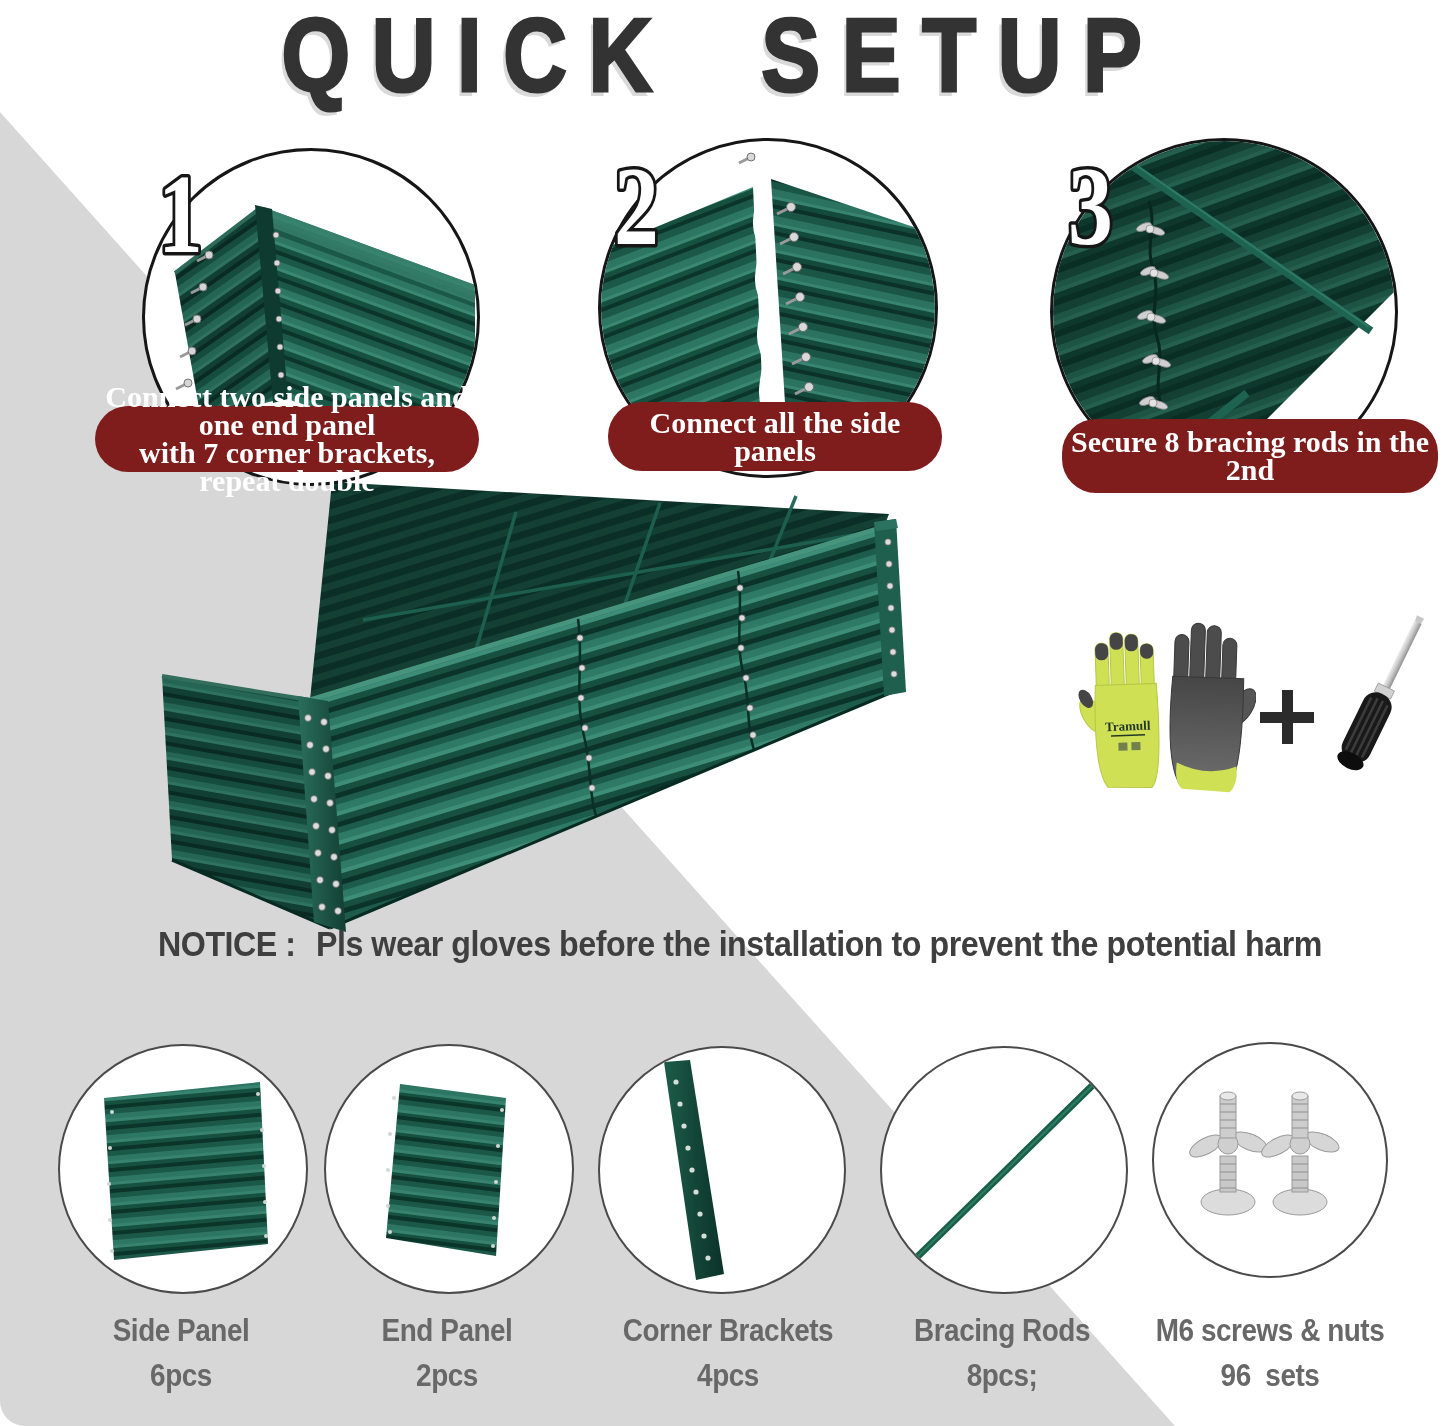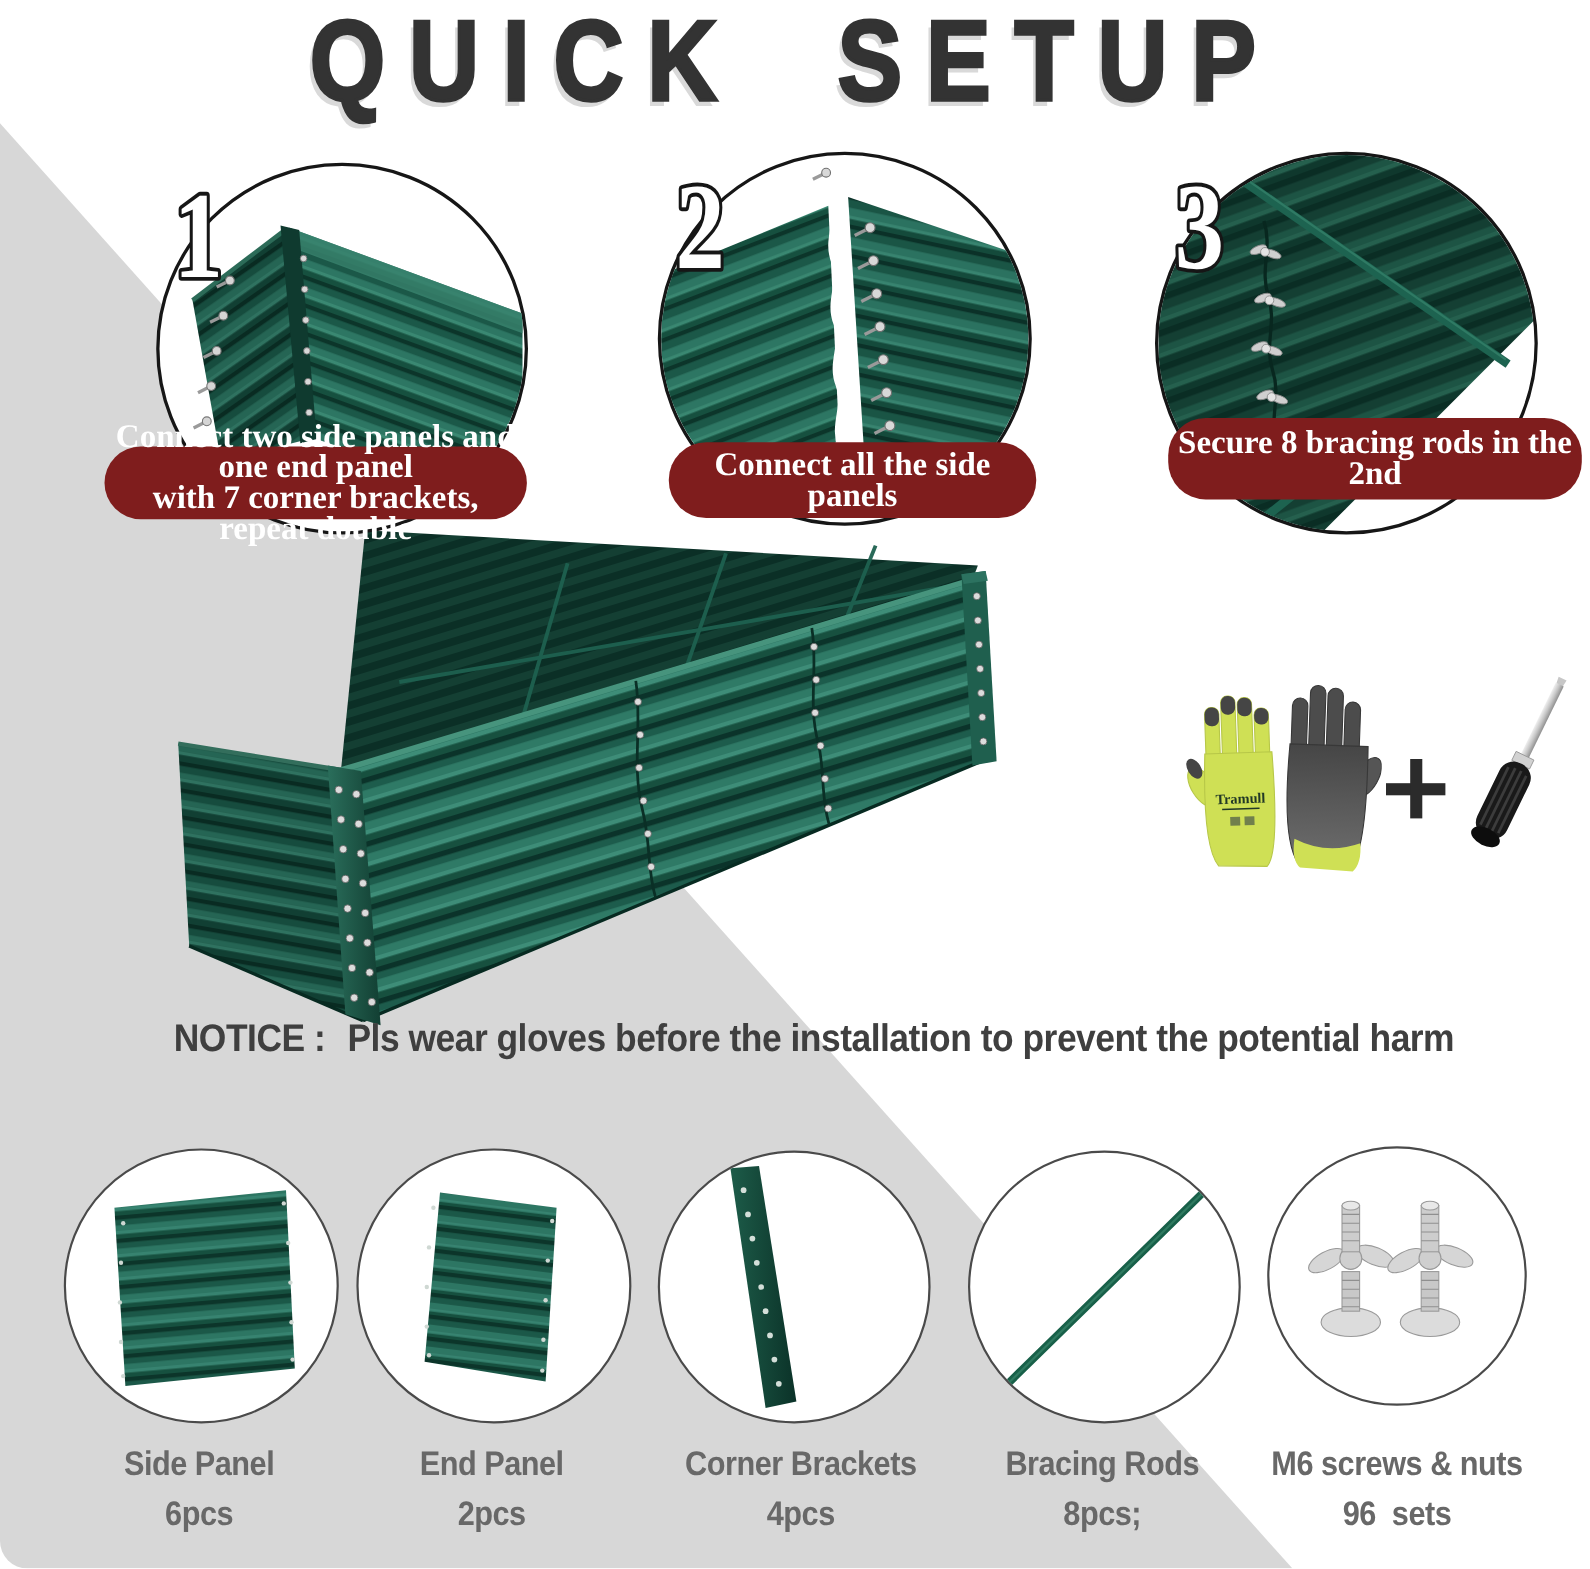--- a/index.html
+++ b/index.html
@@ -28,21 +28,21 @@
   .n1{left:148px;top:146px;}
   .n2{left:604px;top:138px;}
   .n3{left:1058px;top:138px;}
 
   
   .pill{z-index:3;background:#7f1d1d;border-radius:34px;color:#fff;
         font-family:"Liberation Serif",serif;font-weight:bold;font-size:30px;line-height:28px;
         display:flex;flex-direction:column;justify-content:center;text-align:center;}
   .p1{left:95px;top:406px;width:384px;height:66px;}
   .p2{left:608px;top:402px;width:334px;height:69px;align-items:flex-end;}
-  .p3{left:1062px;top:380px;width:376px;height:74px;}
+  .p3{left:1062px;top:419px;width:376px;height:74px;}
 
   
   .bed{left:148px;top:470px;z-index:1;}
 
   
   .gloves{left:1078px;top:612px;z-index:2;}
   .plus{left:1258px;top:688px;width:58px;height:58px;z-index:2;}
   .plus .h{position:absolute;left:2px;top:24px;width:54px;height:11px;background:#2b2b2b;}
   .plus .v{position:absolute;left:24px;top:2px;width:11px;height:54px;background:#2b2b2b;}
   .screwdriver{left:1320px;top:606px;z-index:2;}

